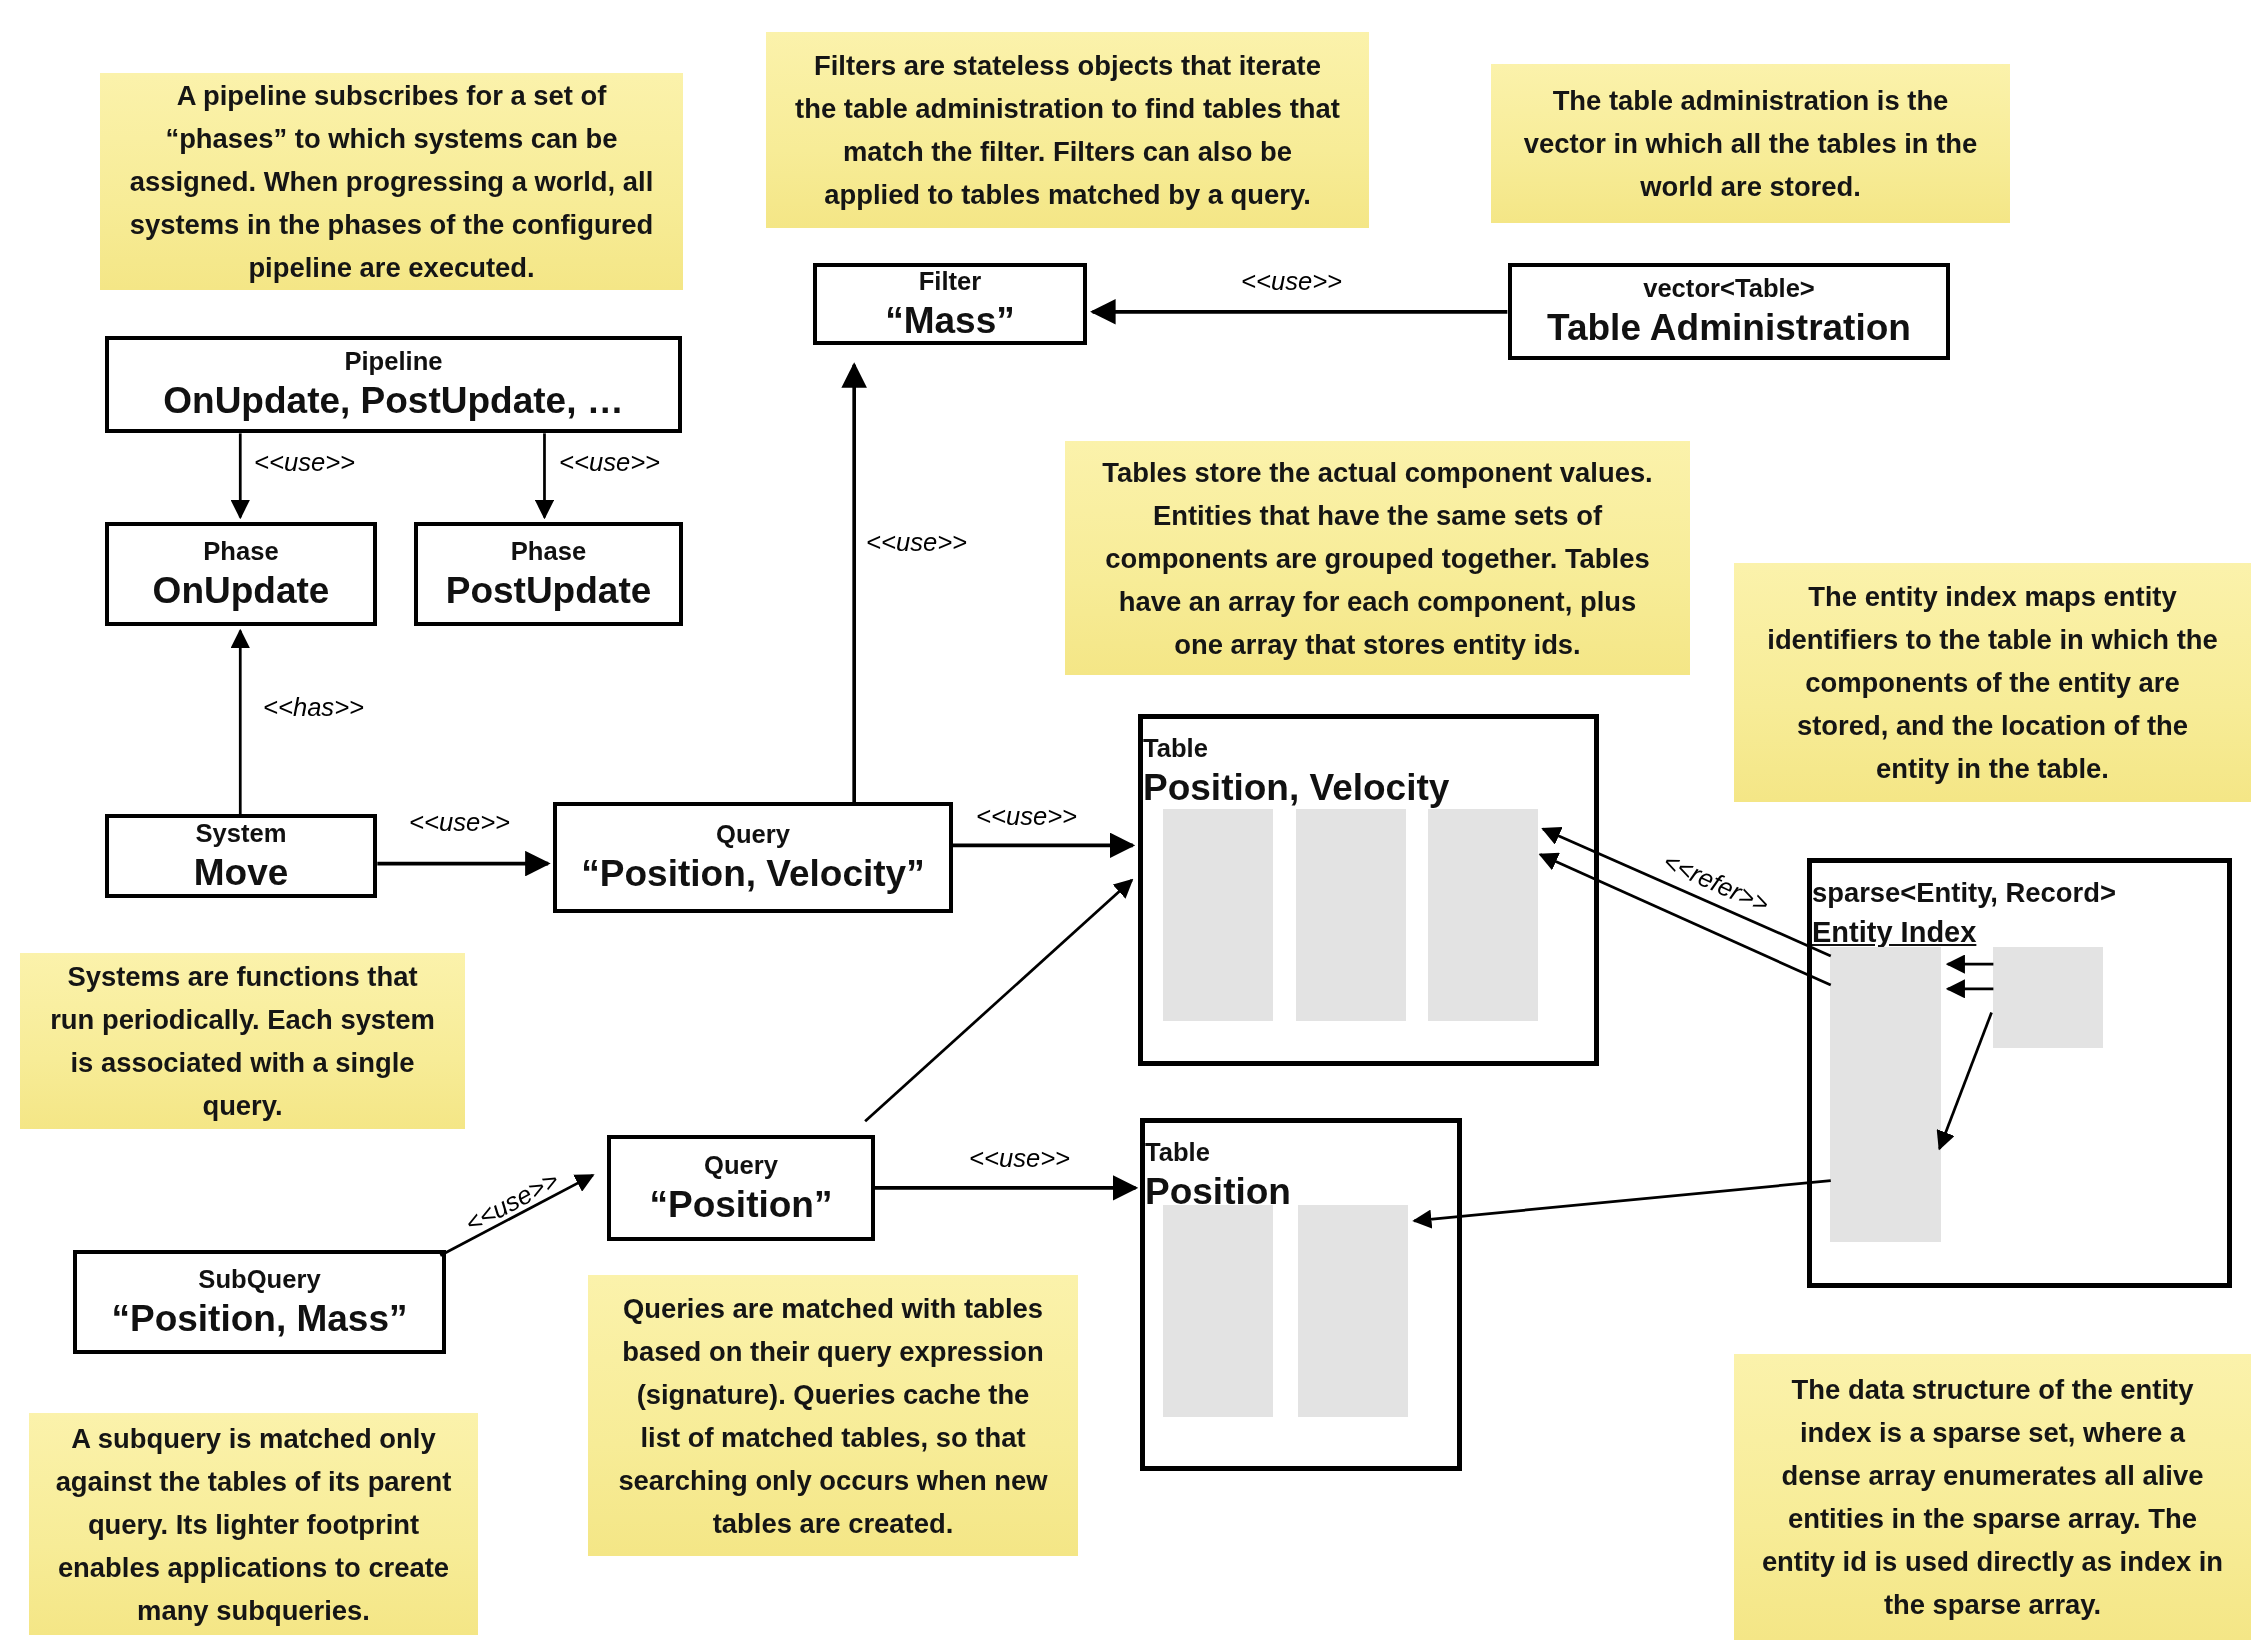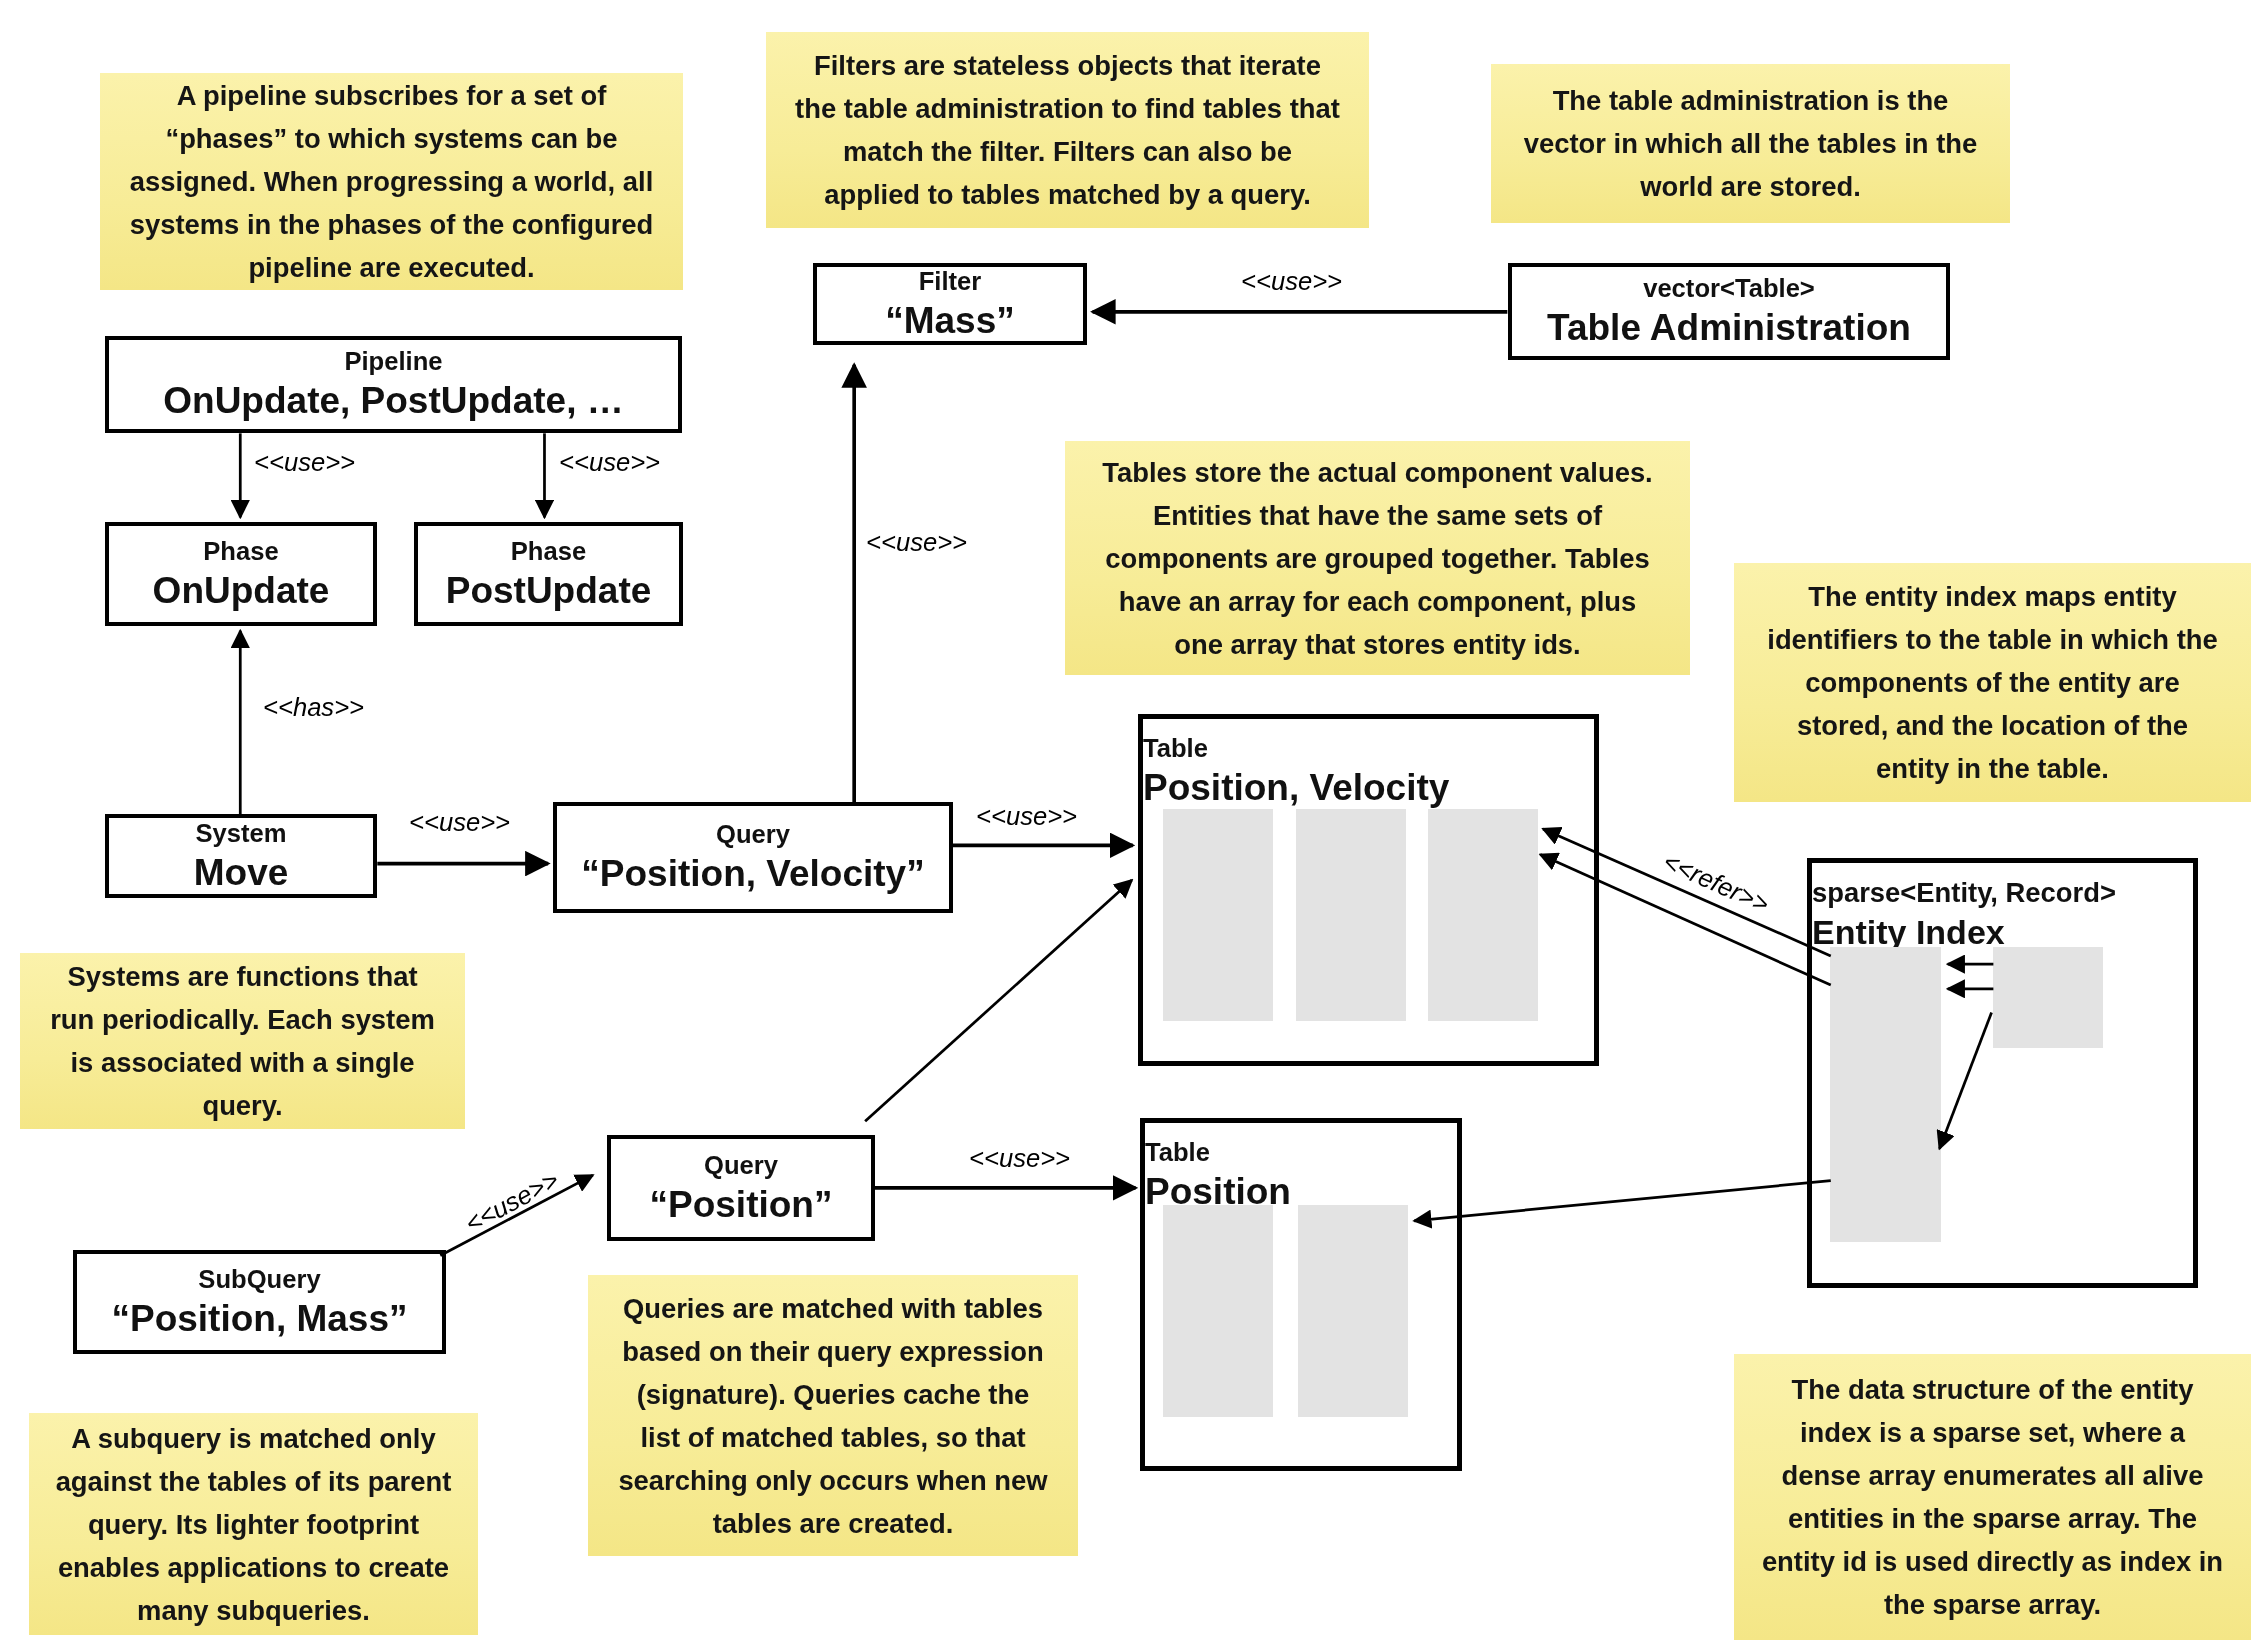--- a/index.html
+++ b/index.html
@@ -20,21 +20,21 @@
     box-sizing:border-box;text-align:center;
   }
   .box .stereo{font-size:25.6px;font-weight:bold;line-height:33px;}
   .box .bname{font-size:37px;font-weight:bold;line-height:46px;}
   .tablebox{
     position:absolute;z-index:2;background:#fff;border:5.5px solid #000;
     box-sizing:border-box;text-align:left;
   }
   .tablebox .stereo{font-size:25.6px;font-weight:bold;line-height:33px;margin-top:12.8px;}
   .tablebox .bname{font-size:37px;font-weight:bold;line-height:46px;}
-  .tablebox .bname.big{font-size:34px;}
+  .tablebox .bname.big{font-size:29px;text-decoration:underline;}
   .slot{position:absolute;background:#e3e3e3;}
   .edgelabel{
     position:absolute;z-index:6;font-size:25.6px;font-style:italic;
     white-space:nowrap;color:#000;
   }
   .edgelabel.rot{transform:translate(-50%,-50%) rotate(var(--r));}
   #wires{position:absolute;left:0;top:0;z-index:5;pointer-events:none;}
 </style>
 </head>
 <body>
@@ -104,21 +104,21 @@
     <div class="slot" style="left:285px;top:90px;width:110px;height:212px"></div>
   </div>
 
   <div class="tablebox" style="left:1140px;top:1118px;width:322px;height:353px">
     <div class="stereo">Table</div>
     <div class="bname">Position</div>
     <div class="slot" style="left:18.3px;top:82px;width:110px;height:212px"></div>
     <div class="slot" style="left:153px;top:82px;width:110px;height:212px"></div>
   </div>
 
-  <div class="tablebox" style="left:1807px;top:858px;width:391px;height:430px">
+  <div class="tablebox" style="left:1807px;top:858px;width:425px;height:430px">
     <div class="stereo" style="font-size:27.4px">sparse&lt;Entity, Record&gt;</div>
     <div class="bname big">Entity Index</div>
     <div class="slot" style="left:18.3px;top:84px;width:111px;height:295px"></div>
     <div class="slot" style="left:181px;top:84px;width:110px;height:101px"></div>
   </div>
 
   <svg id="wires" width="2251" height="1645" viewBox="0 0 2464 1800">
     <defs>
       <marker id="arr" viewBox="0 0 10 10" refX="9" refY="5" markerWidth="7" markerHeight="7" orient="auto-start-reverse" markerUnits="strokeWidth">
         <path d="M0,0 L10,5 L0,10 z" fill="#000"></path>

